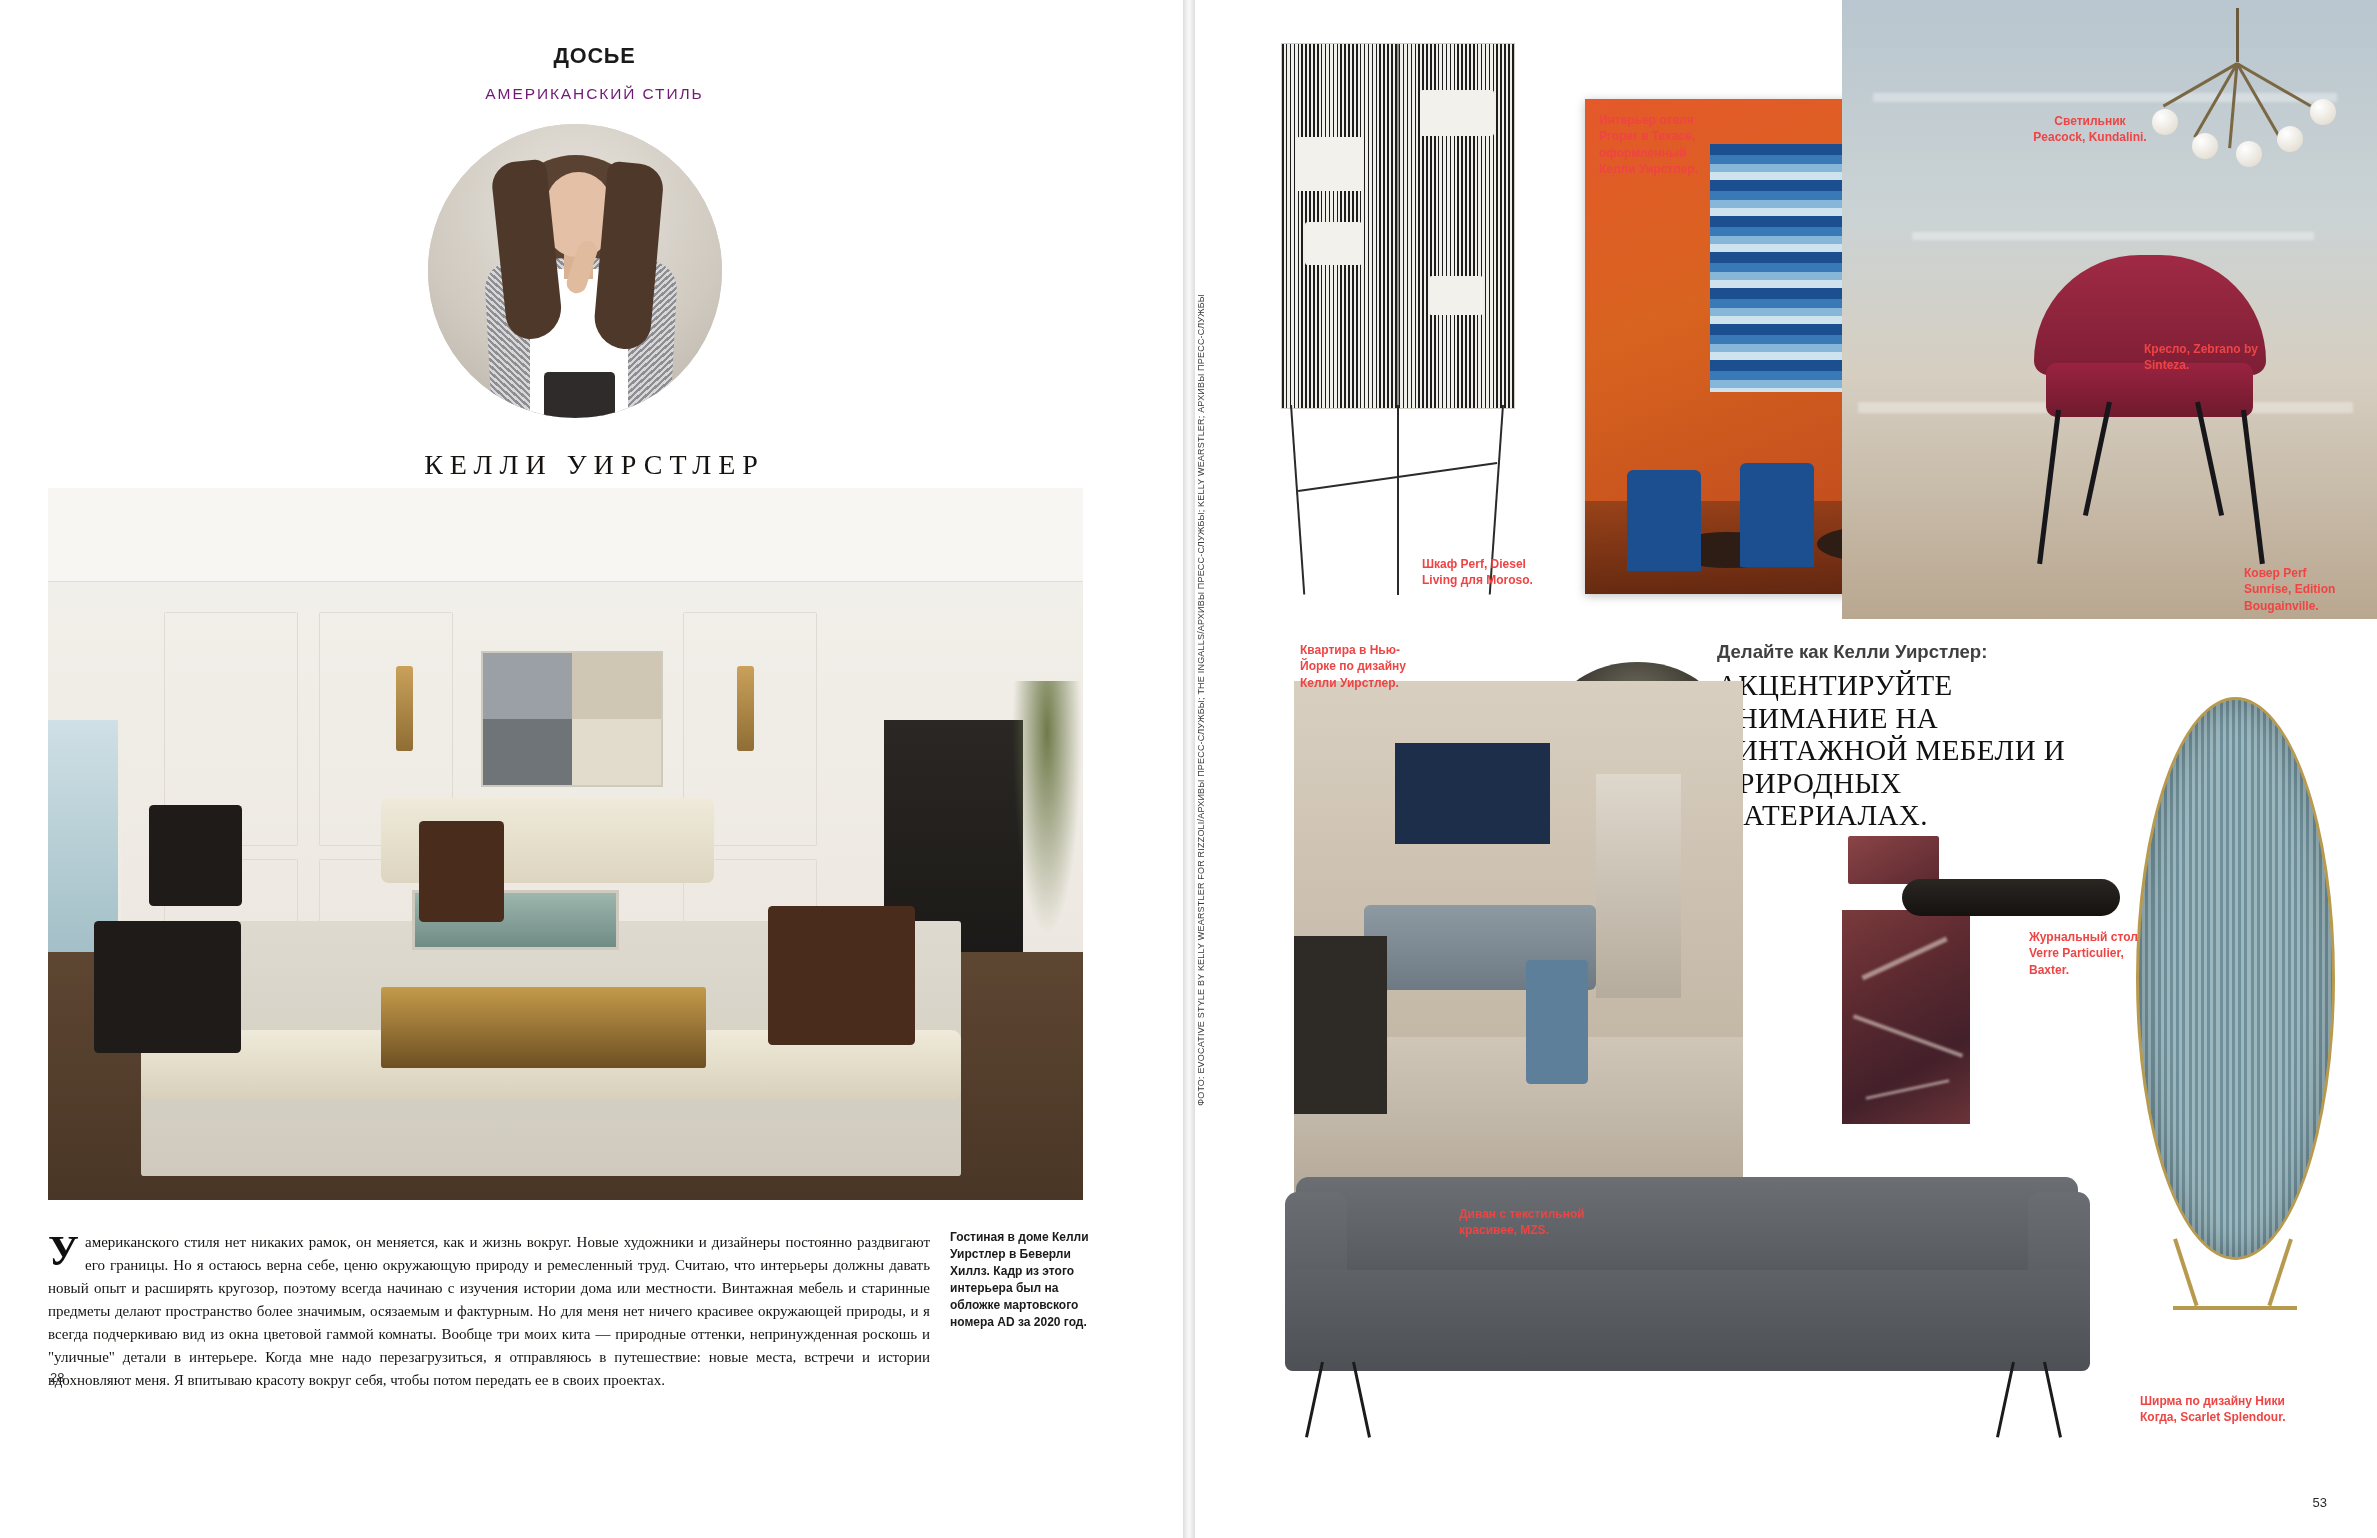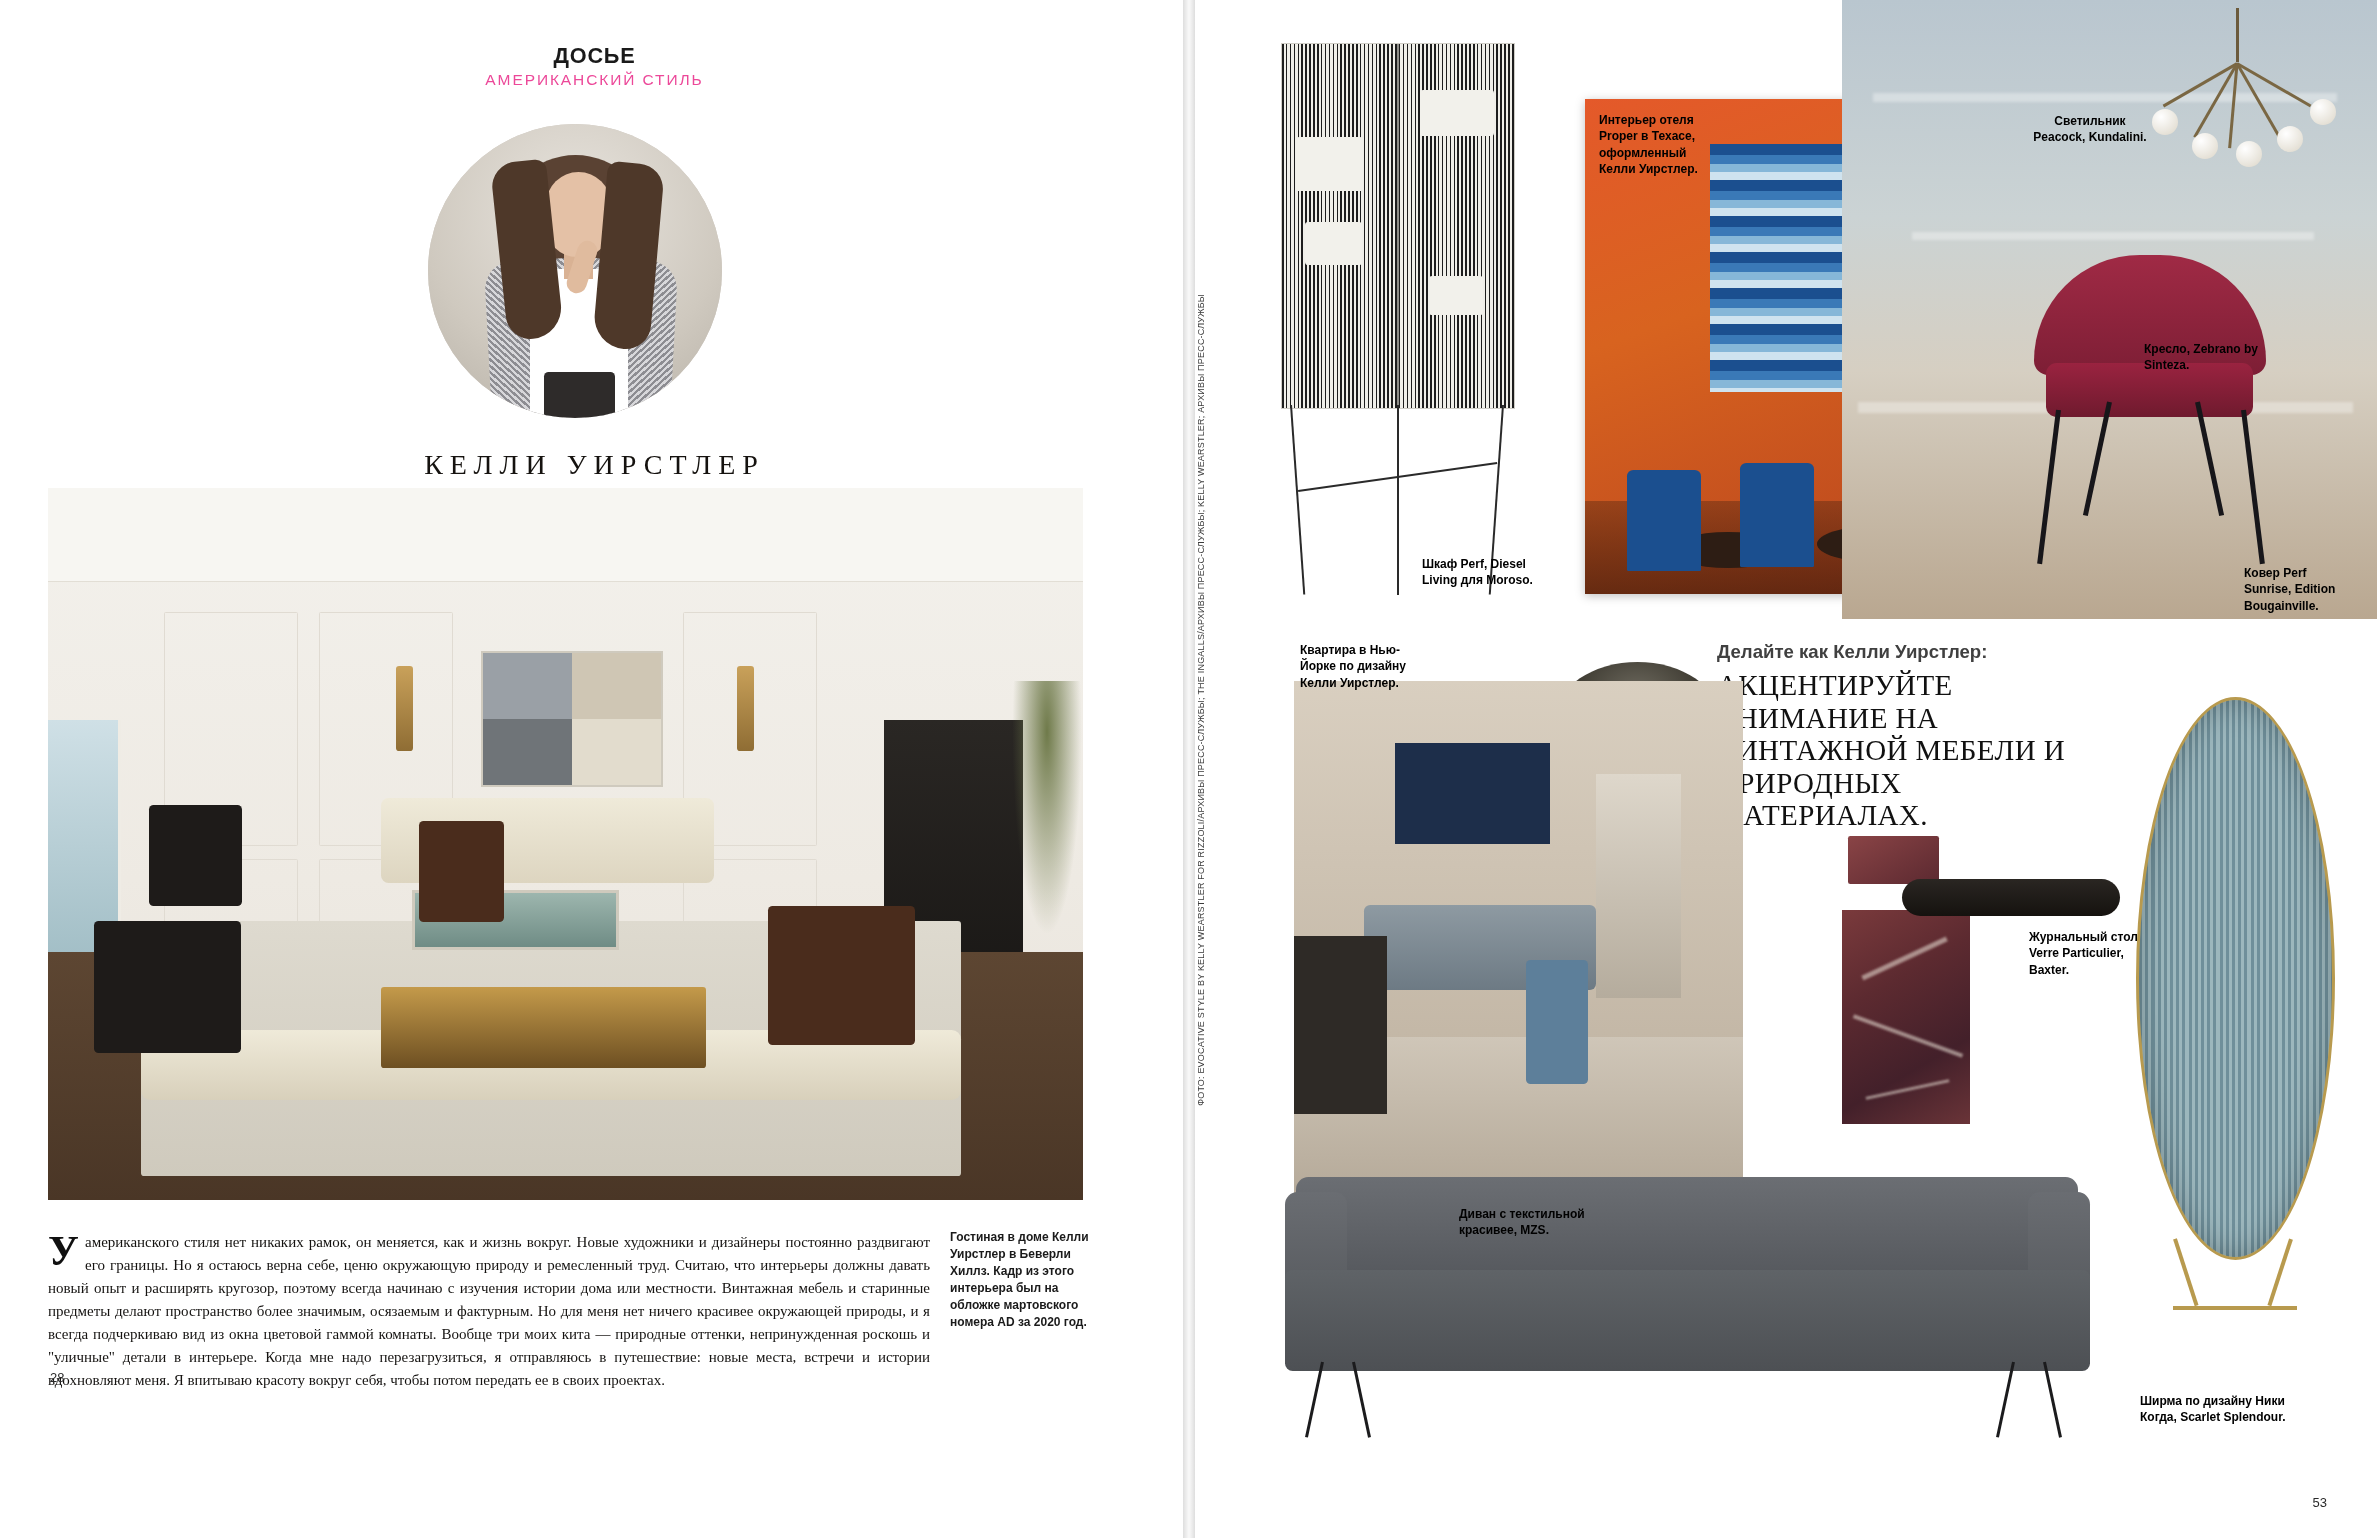--- a/index.html
+++ b/index.html
@@ -45,22 +45,22 @@
   }
   .dossier-title {
     font-size: 21.7px;
     font-weight: bold;
     letter-spacing: 0.8px;
     color: #1a1a1a;
   }
   .dossier-sub {
     font-size: 15.5px;
     letter-spacing: 1.9px;
-    color: #ec4899;
-    margin-top: 2px;
+    color: #701a75;
+    margin-top: 16px;
   }
   .portrait-wrap {
     position: absolute;
     left: 428px; top: 124px;
     width: 294px; height: 294px;
     border-radius: 50%;
     overflow: hidden;
     background: #cfc9c2;
   }
   .portrait-bg {
@@ -313,21 +313,21 @@
     position: absolute;
     width: 2.3px;
     background: #2a2a2a;
     transform-origin: top center;
   }
   .cap {
     position: absolute;
     font-size: 12px;
     line-height: 16.3px;
     font-weight: bold;
-    color: #000000;
+    color: #ef4444;
   }
 
   
   .orange-card {
     position: absolute; left: 1585px; top: 99px;
     width: 376px; height: 495px;
     background: linear-gradient(160deg, #e4592a 0%, #d8631f 40%, #b8441e 100%);
     box-shadow: 0 1.5px 9.3px rgba(0,0,0,.25);
     overflow: hidden;
   }

